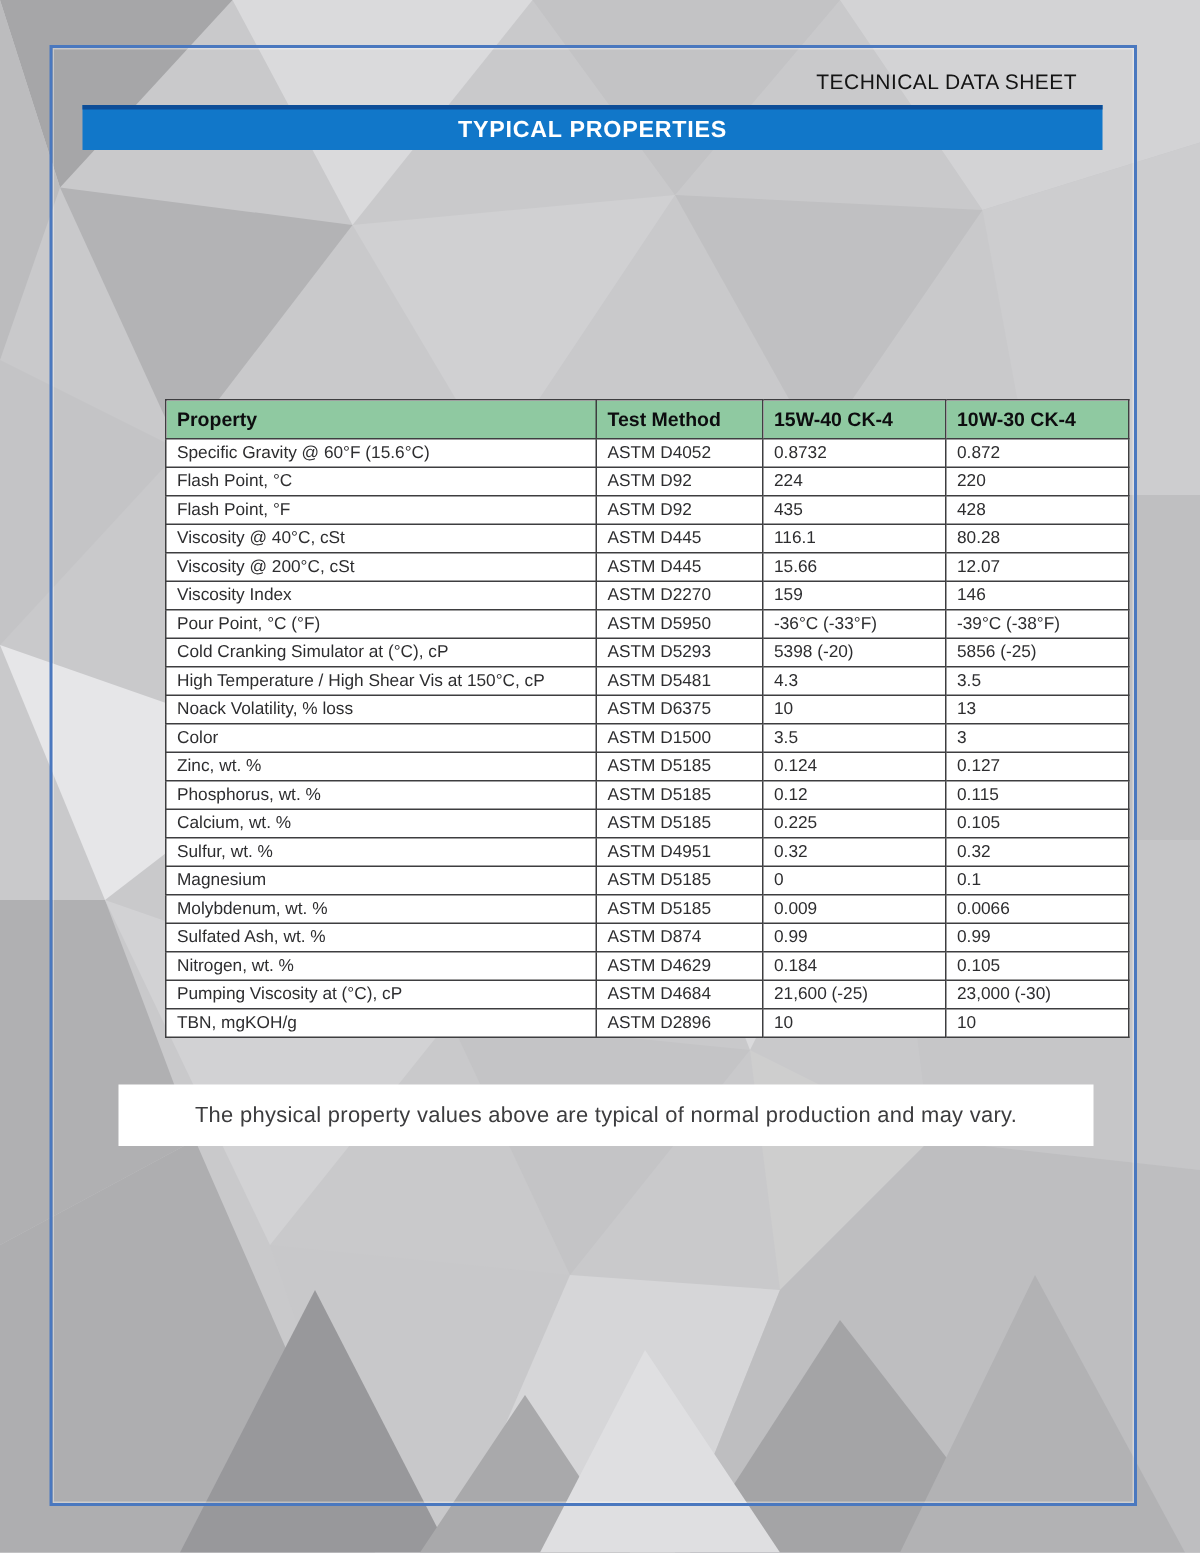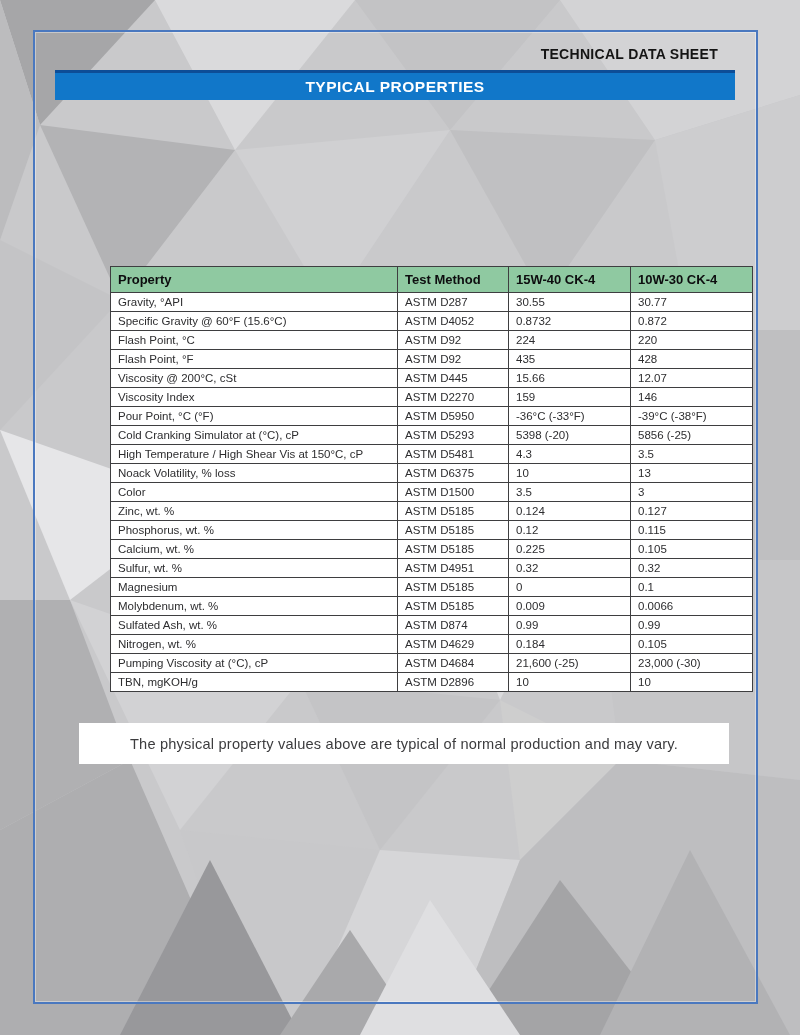--- a/index.html
+++ b/index.html
@@ -17,21 +17,21 @@
   .page{position:relative;width:800px;height:1035px;overflow:hidden;}
   .bg{position:absolute;left:0;top:0;width:800px;height:1035px;display:block;}
   .frame{
     position:absolute;left:33px;top:30px;width:721px;height:970px;
     border:2px solid var(--frame-blue);
     box-shadow:inset 0 0 0 1px rgba(255,255,255,.38);
     pointer-events:none;
   }
   .doc-label{
     position:absolute;top:46px;right:82px;
-    font-size:14px;font-weight:700;letter-spacing:.3px;color:#141414;
+    font-size:14px;font-weight:400;letter-spacing:.3px;color:#141414;
     white-space:nowrap;
   }
   .banner{
     position:absolute;left:55px;top:70px;width:680px;height:27px;
     background:var(--banner-blue);
     border-top:3px solid var(--banner-top-edge);
     display:flex;align-items:center;justify-content:center;
   }
   .banner span{
     color:#ffffff;font-size:15.5px;font-weight:bold;letter-spacing:.5px;
@@ -121,44 +121,44 @@
     <thead>
       <tr>
           <th>Property</th>
           <th>Test Method</th>
           <th>15W-40 CK-4</th>
           <th>10W-30 CK-4</th>
         </tr>
     </thead>
     <tbody>
         <tr>
-          <td>Gravity, °API</td>
-          <td>ASTM D287</td>
-          <td>30.55</td>
-          <td>30.77</td>
-        </tr>
-        <tr>
           <td>Specific Gravity @ 60°F (15.6°C)</td>
           <td>ASTM D4052</td>
           <td>0.8732</td>
           <td>0.872</td>
         </tr>
         <tr>
           <td>Flash Point, °C</td>
           <td>ASTM D92</td>
           <td>224</td>
           <td>220</td>
         </tr>
         <tr>
           <td>Flash Point, °F</td>
           <td>ASTM D92</td>
           <td>435</td>
           <td>428</td>
         </tr>
         <tr>
+          <td>Viscosity @ 40°C, cSt</td>
+          <td>ASTM D445</td>
+          <td>116.1</td>
+          <td>80.28</td>
+        </tr>
+        <tr>
           <td>Viscosity @ 200°C, cSt</td>
           <td>ASTM D445</td>
           <td>15.66</td>
           <td>12.07</td>
         </tr>
         <tr>
           <td>Viscosity Index</td>
           <td>ASTM D2270</td>
           <td>159</td>
           <td>146</td>

